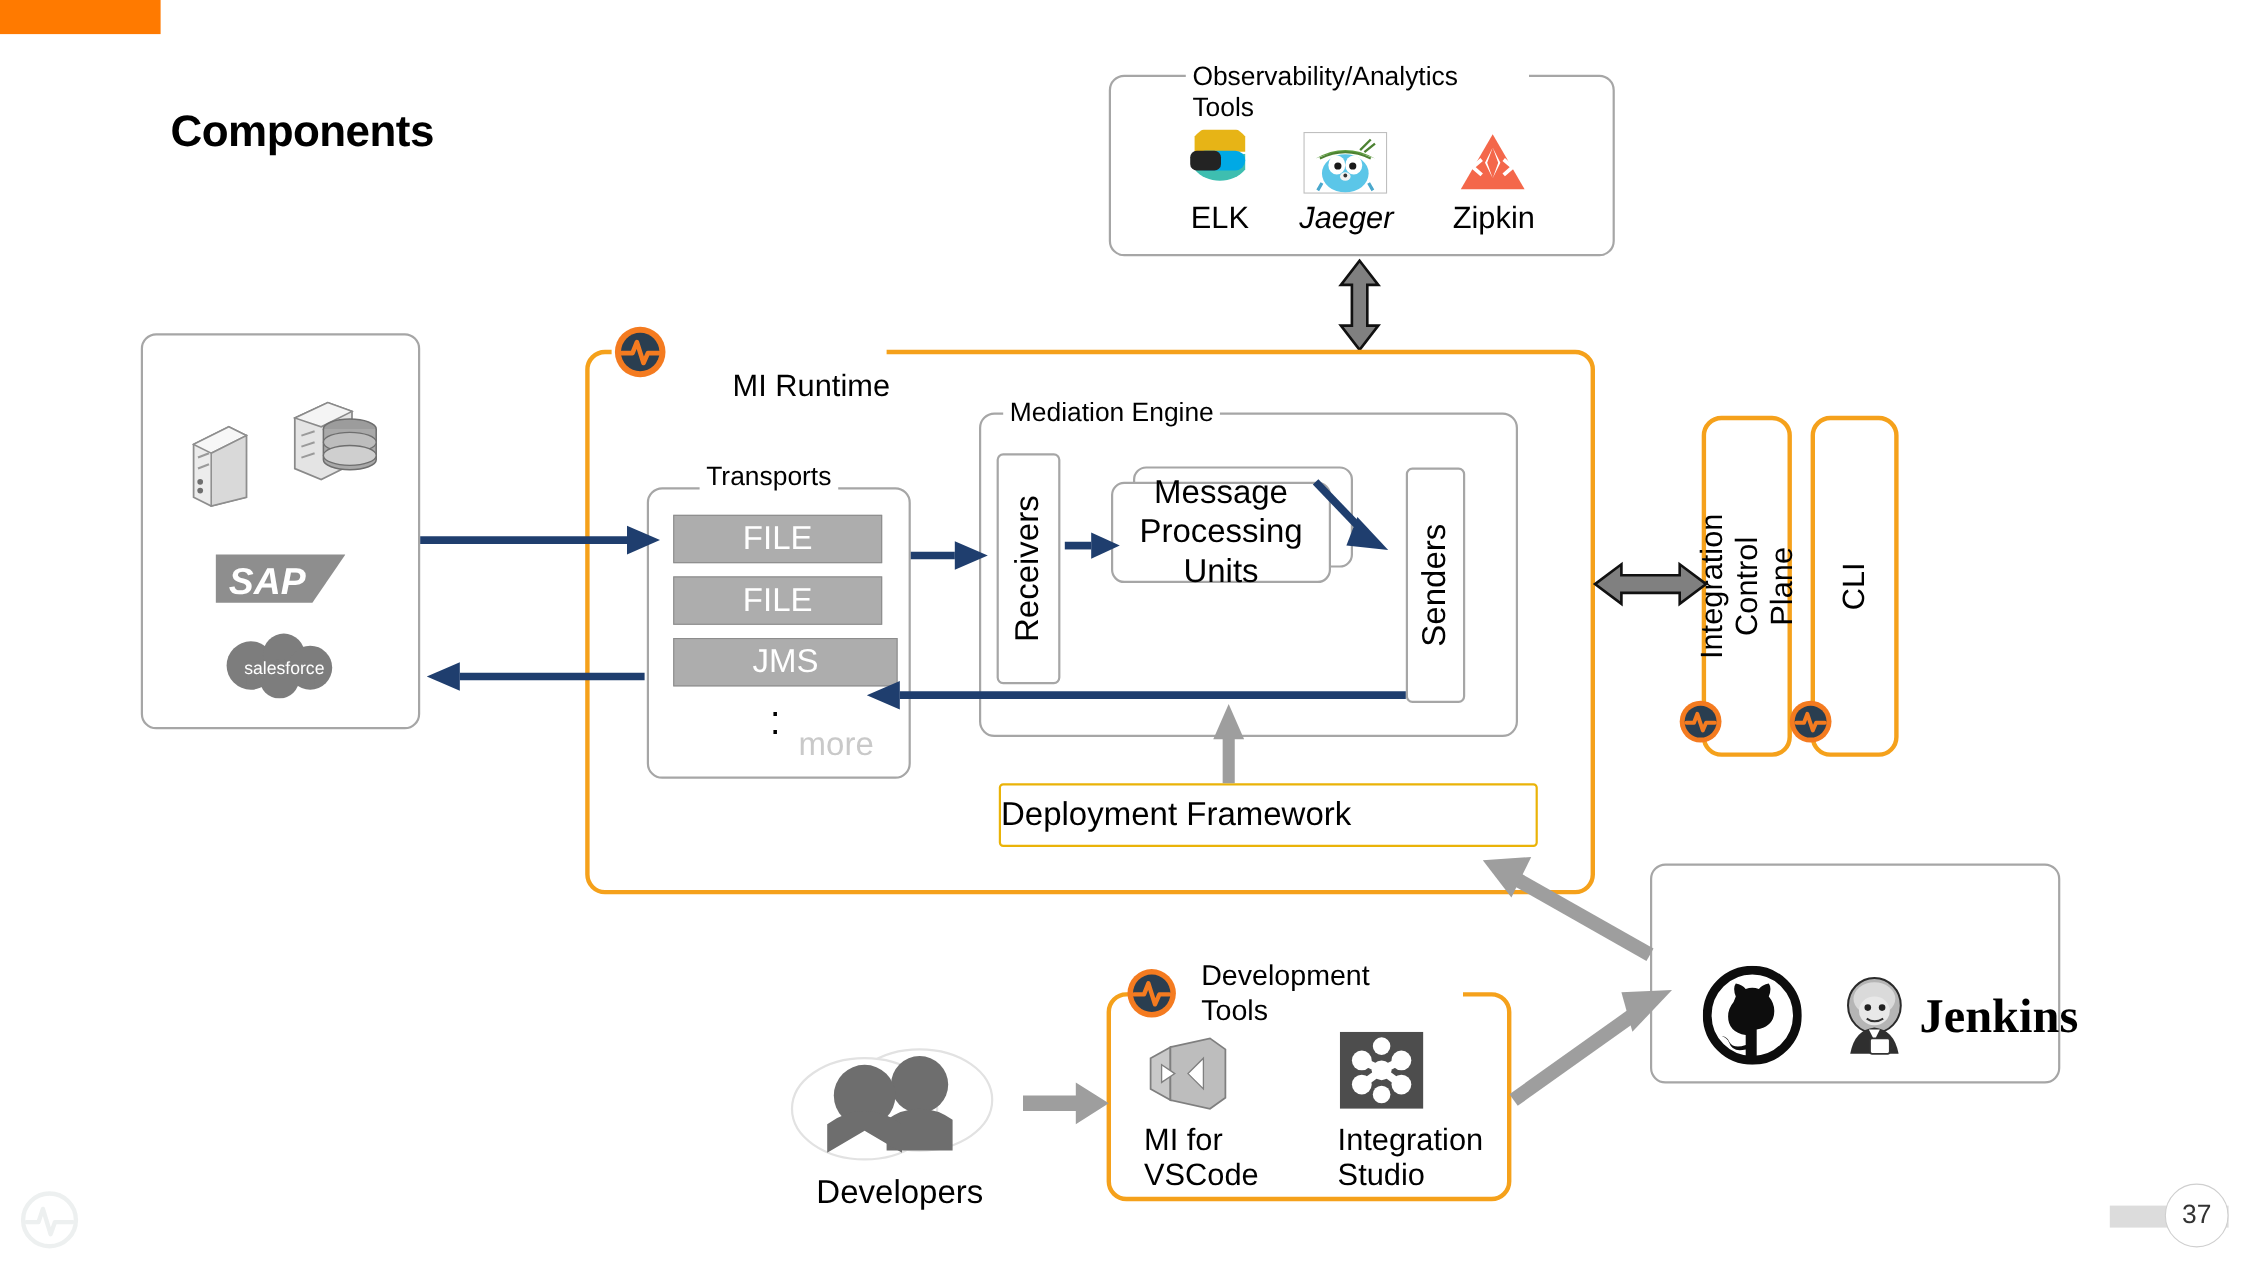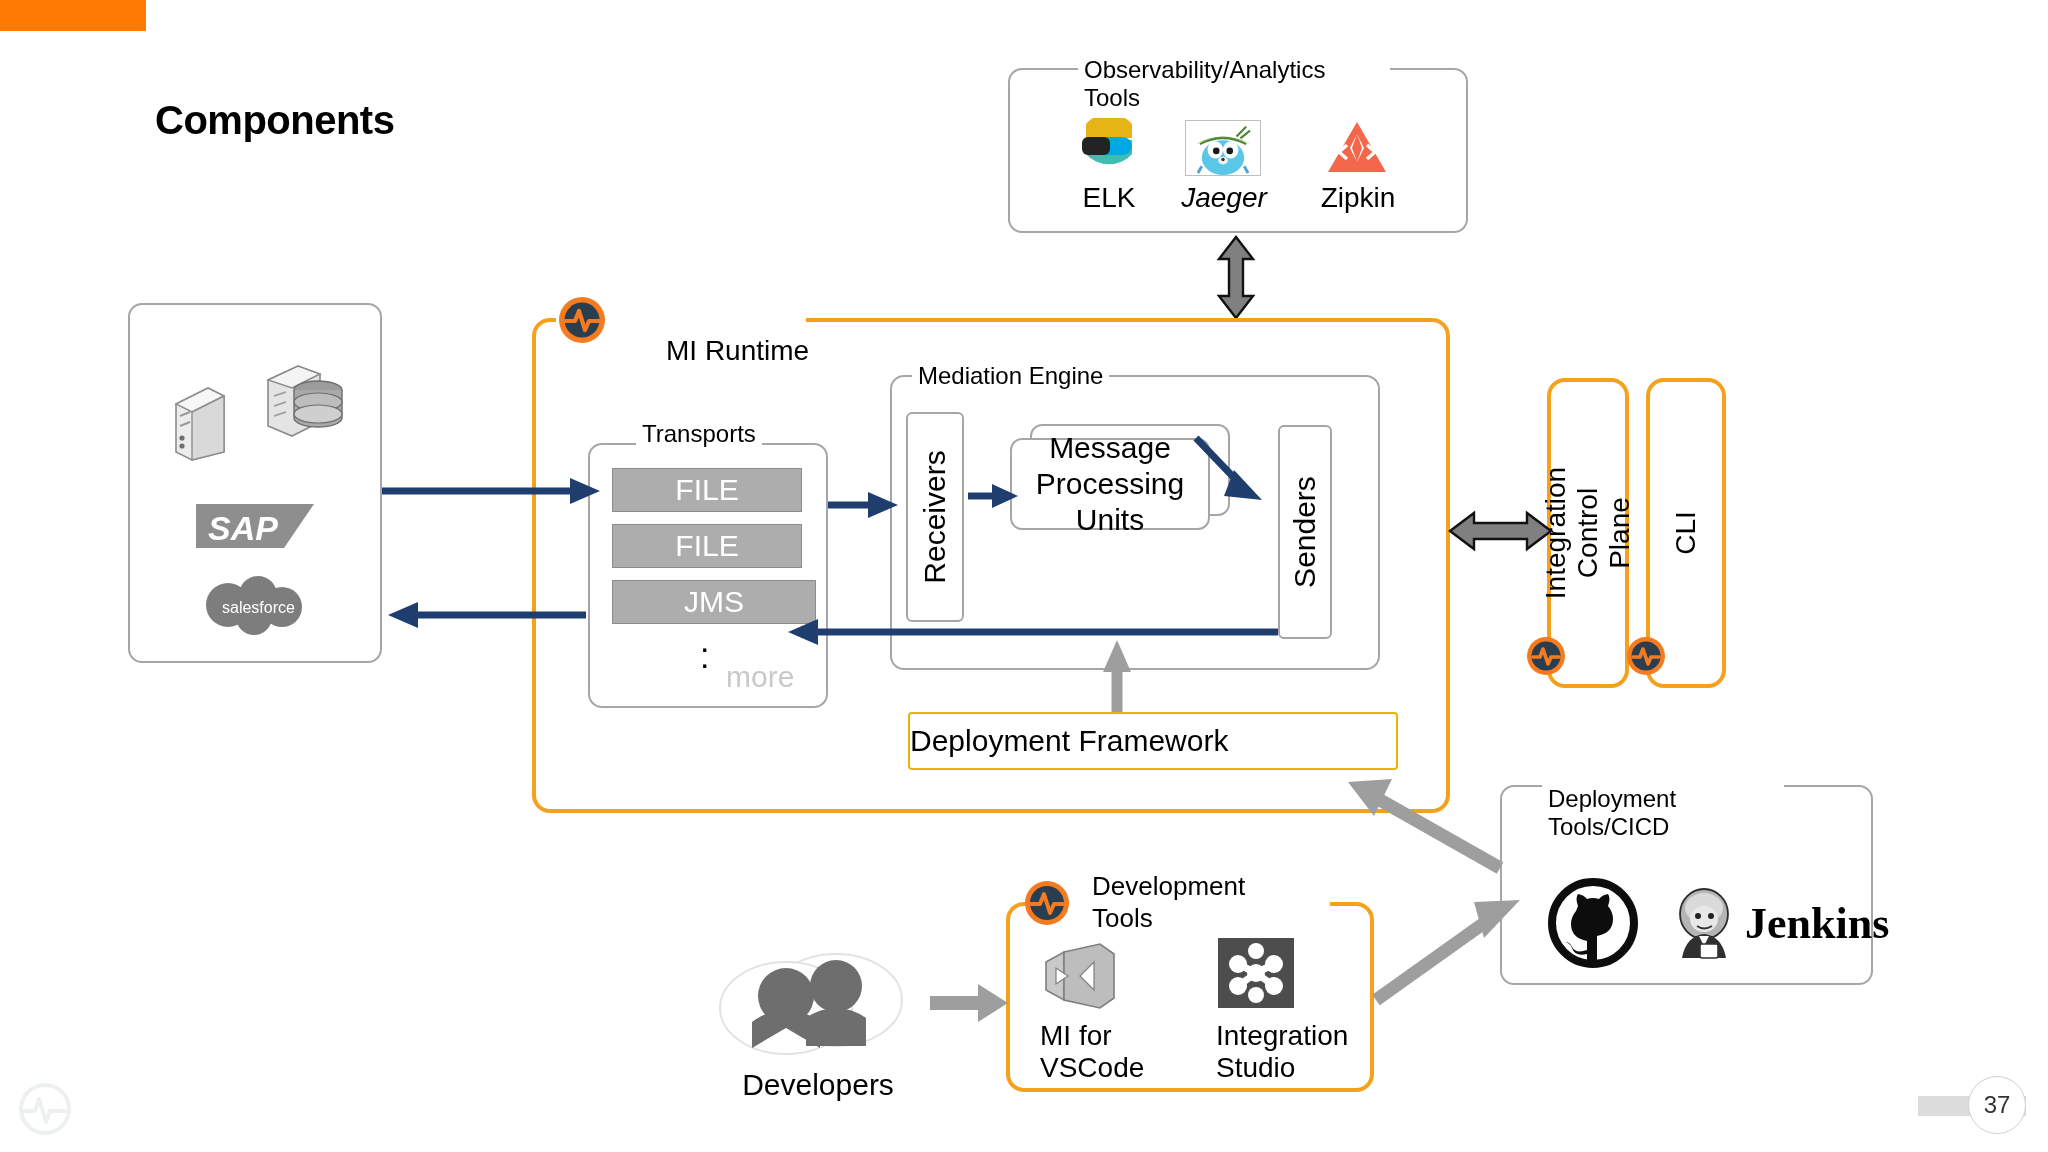--- a/index.html
+++ b/index.html
@@ -359,22 +359,20 @@
   </div>
   <div class="abs" style="left:718px;top:1068px;width:200px;text-align:center;font-size:30px;">Developers</div>
 
   <div class="abs" style="left:930px;top:980px;width:80px;height:46px;">
     <svg viewBox="0 0 80 46" width="80" height="46">
       <polygon points="0,16 48,16 48,4 78,23 48,42 48,30 0,30" fill="#9E9E9E"></polygon>
     </svg>
   </div>
 
   <div class="abs group" style="left:1500px;top:785px;width:373px;height:200px;"></div>
-  <div class="group-label" style="left:1542px;top:785px;width:230px;">Deployment
-Tools/CICD</div>
 
   <div class="abs" style="left:1548px;top:878px;width:90px;height:90px;">
     <svg viewBox="0 0 90 90" width="90" height="90">
       <circle cx="45" cy="45" r="41" fill="none" stroke="#0D0D0D" stroke-width="8"></circle>
       <path d="M30 28 q-3 -8 0 -12 q6 1 9 5 q6 -2 12 0 q3 -4 9 -5 q3 4 0 12
                q5 6 5 13 q0 14 -16 17 l0 28 l-10 0 l0 -10
                q-12 3 -15 -6 q-2 -5 -7 -6 q5 0 7 5 q4 7 15 3 l0 -9
                q-16 -3 -16 -17 q0 -7 5 -13 Z" fill="#0D0D0D"></path>
     </svg>
   </div>

